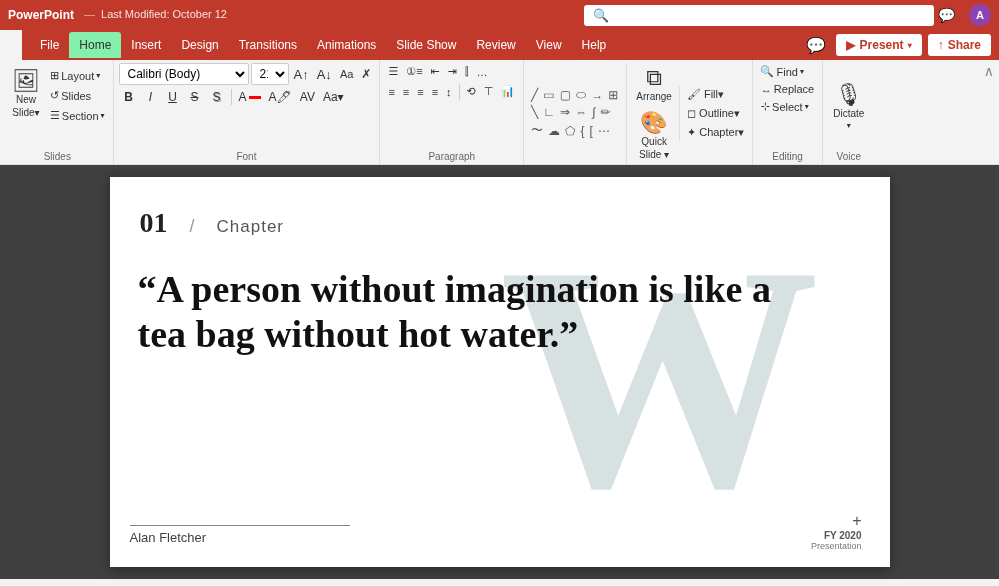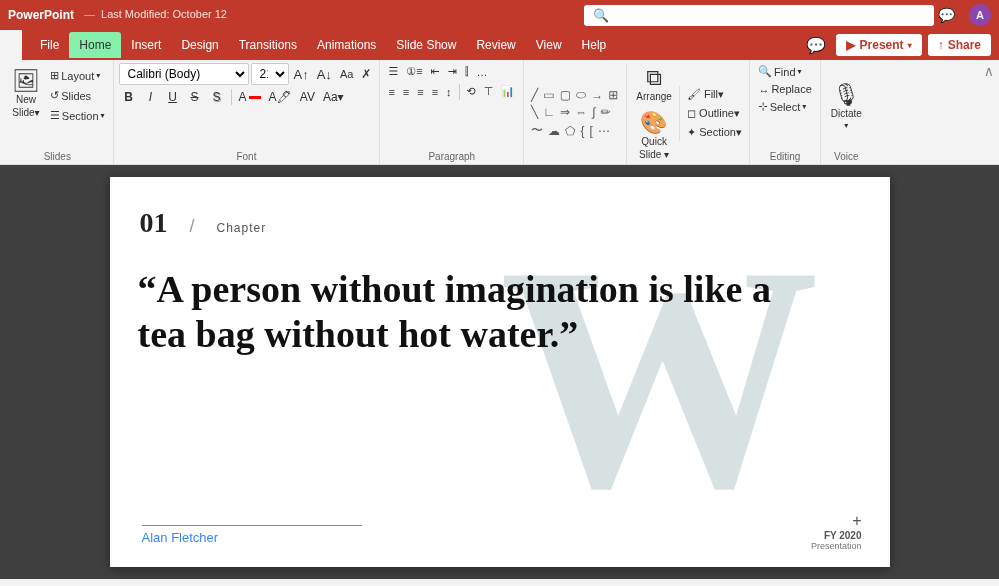--- a/index.html
+++ b/index.html
@@ -226,44 +226,44 @@
       font-weight: 700;
       color: #222;
       font-family: Georgia, serif;
     }
     .chapter-divider {
       font-size: 18px;
       color: #999;
       margin: 0 2px;
     }
     .chapter-label {
-      font-size: 12px;
+      font-size: 17px;
       color: #555;
       letter-spacing: 1px;
       text-align: center;
     }
     .slide-quote {
       position: absolute;
       top: 90px;
       left: 28px;
       right: 80px;
     }
     .quote-text {
       font-size: 38px;
       font-weight: 900;
       color: #111;
       line-height: 1.18;
       font-family: Georgia, 'Times New Roman', serif;
     }
     .slide-author {
       position: absolute;
       bottom: 22px;
-      left: 32px;
+      left: 20px;
       font-size: 13px;
-      color: #3b82f6;
+      color: #404040;
       font-family: 'Segoe UI', Arial, sans-serif;
       border-top: 1px solid #888;
       padding-top: 4px;
       width: 220px;
     }
     .slide-footer {
       position: absolute;
       bottom: 16px;
       right: 28px;
       text-align: right;
@@ -531,21 +531,21 @@
             <button class="rb-btn-large">
               <span class="rb-icon-lg">🎨</span>
               <span>Quick</span>
               <span>Slide ▾</span>
             </button>
           </div>
 
           <div style="display:flex;flex-direction:column;gap:2px;border-left:1px solid #ddd;padding-left:4px;">
             <button class="rb-btn">🖌 Fill▾</button>
             <button class="rb-btn">◻ Outline▾</button>
-            <button class="rb-btn">✦ Section▾</button>
+            <button class="rb-btn">✦ Chapter▾</button>
           </div>
         </div>
       </div>
     </div>
 
     <div class="rb-group">
       <div class="rb-group-inner">
         <div class="rb-row">
           <button class="rb-btn">
             <span>🔍</span>

